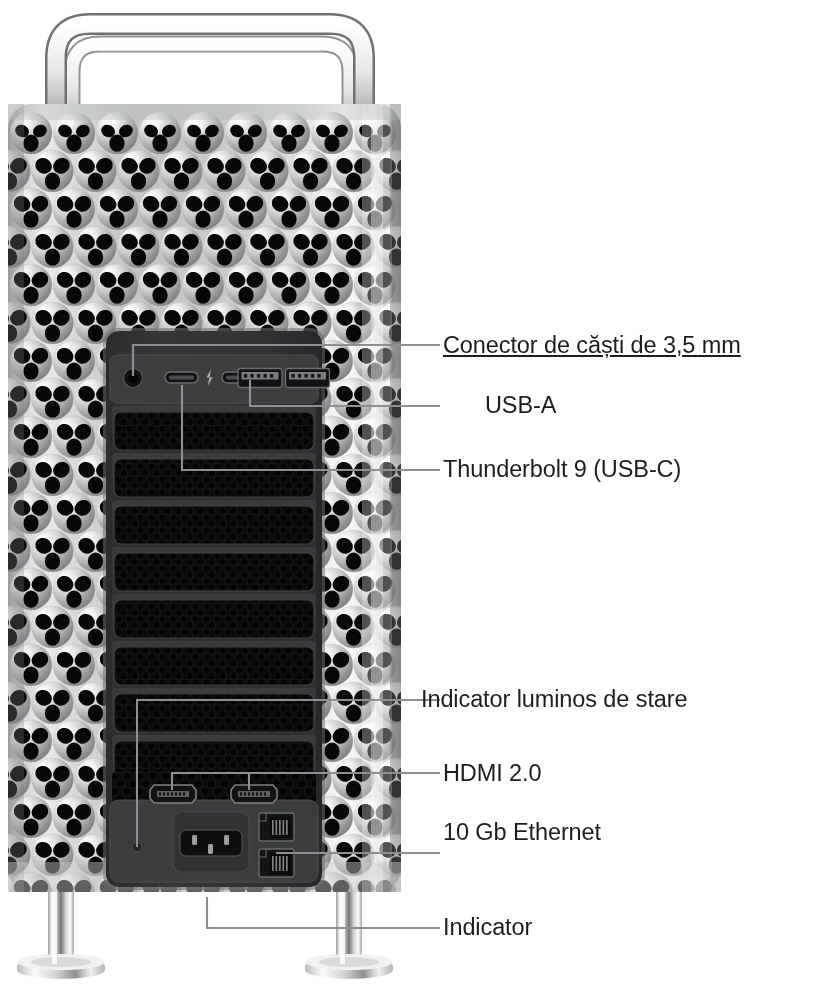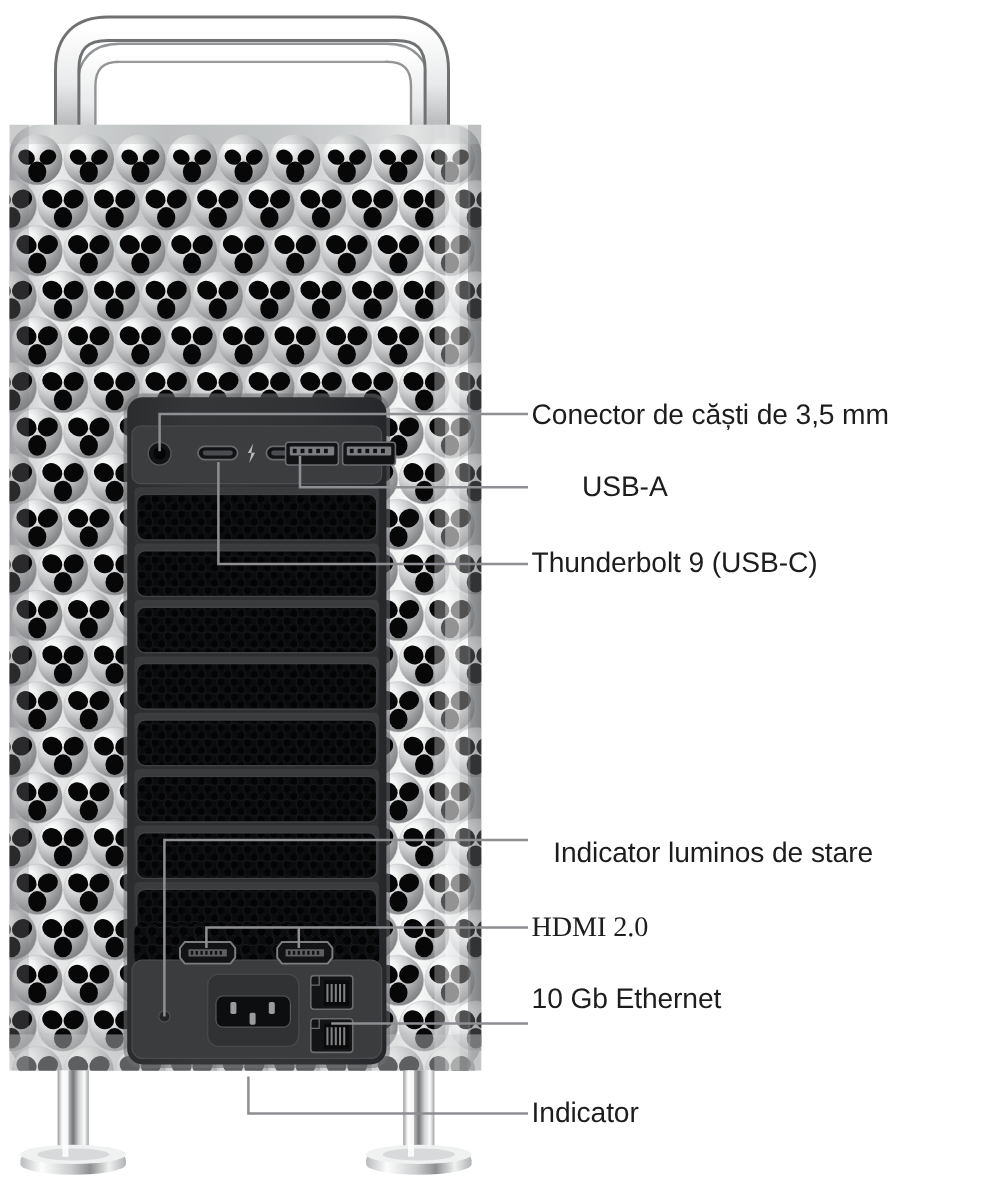--- a/index.html
+++ b/index.html
@@ -661,22 +661,22 @@
         <path d="M 182,385 L 182,470 L 440,470"></path>
         <path d="M 137,847 L 137,700 L 440,700"></path>
         <path d="M 172,790 L 172,773 L 440,773"></path>
         <path d="M 249,790 L 249,773"></path>
         <path d="M 276,853 L 440,853"></path>
         <path d="M 207,897 L 207,928 L 440,928"></path>
       </g>
   </svg>
 
   <div class="callout-layer" id="labelHost">
-      <div class="callout-label" style="left: 443px; top: 334px;">Conector de căști de 3,5 mm</div>
+      <div class="callout-label" style="left: 443px; top: 334px; text-decoration: underline;">Conector de căști de 3,5 mm</div>
       <div class="callout-label" style="left: 443px; top: 394px; margin-left: 42px;">USB-A</div>
       <div class="callout-label" style="left: 443px; top: 458px;">Thunderbolt 9 (USB-C)</div>
-      <div class="callout-label" style="left: 461px; top: 688px; margin-top: 11px;">Indicator luminos de stare</div>
-      <div class="callout-label" style="left: 443px; top: 762px; font-family: Liberation Serif, serif;">HDMI 2.0</div>
+      <div class="callout-label" style="left: 421px; top: 688px;">Indicator luminos de stare</div>
+      <div class="callout-label" style="left: 443px; top: 762px;">HDMI 2.0</div>
       <div class="callout-label" style="left: 443px; top: 821px;">10 Gb Ethernet</div>
       <div class="callout-label" style="left: 443px; top: 916px;">Indicator</div>
     </div>
 
 </div>
 
 </body></html>

